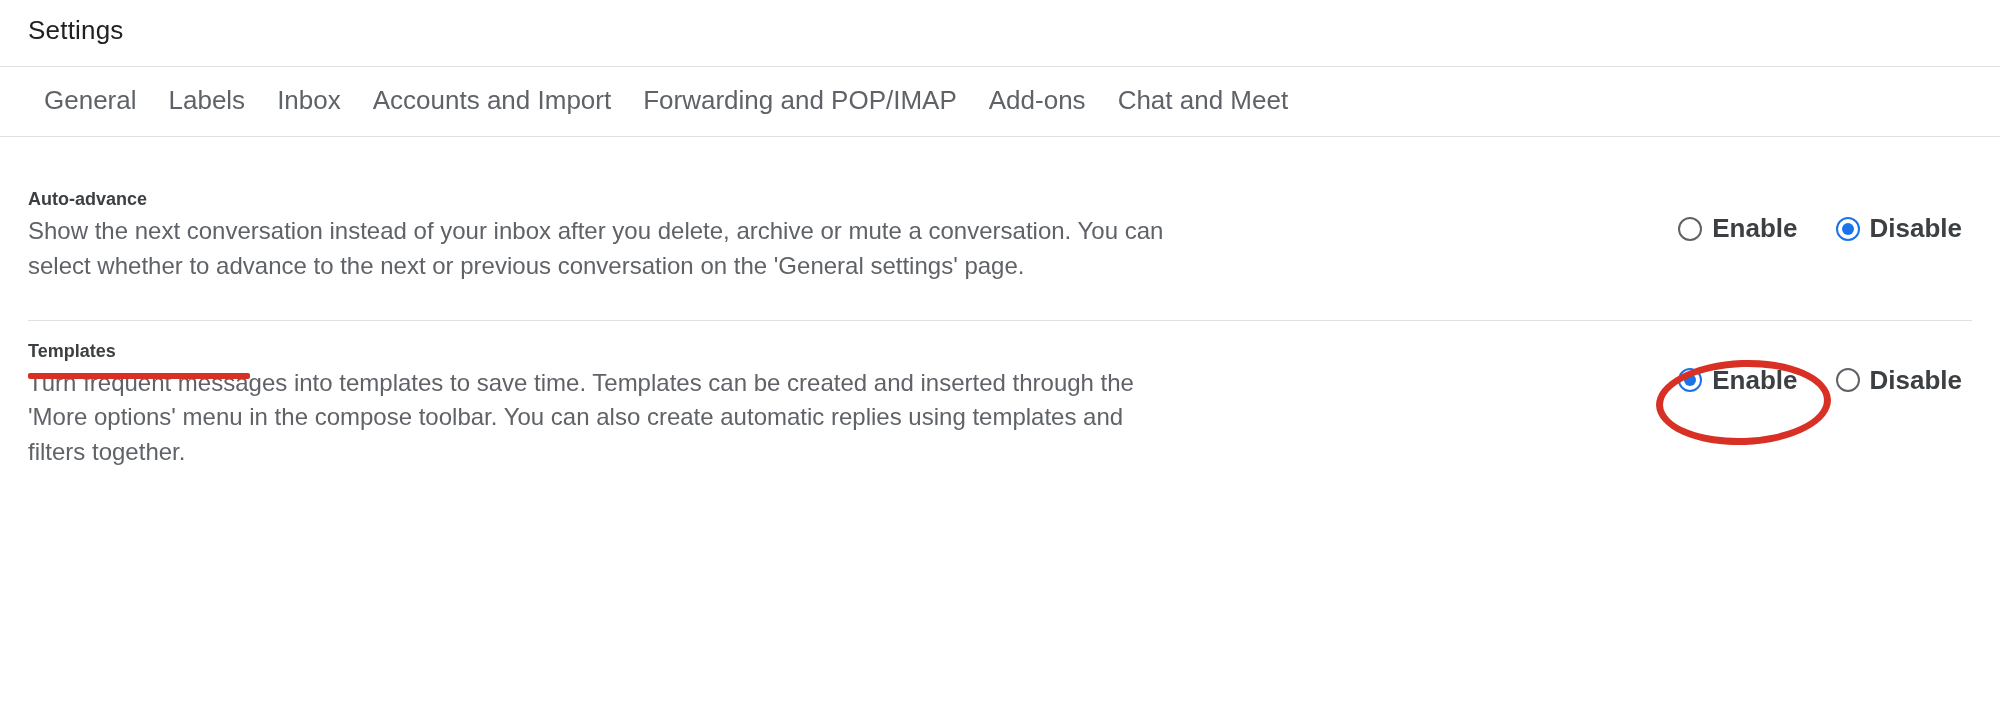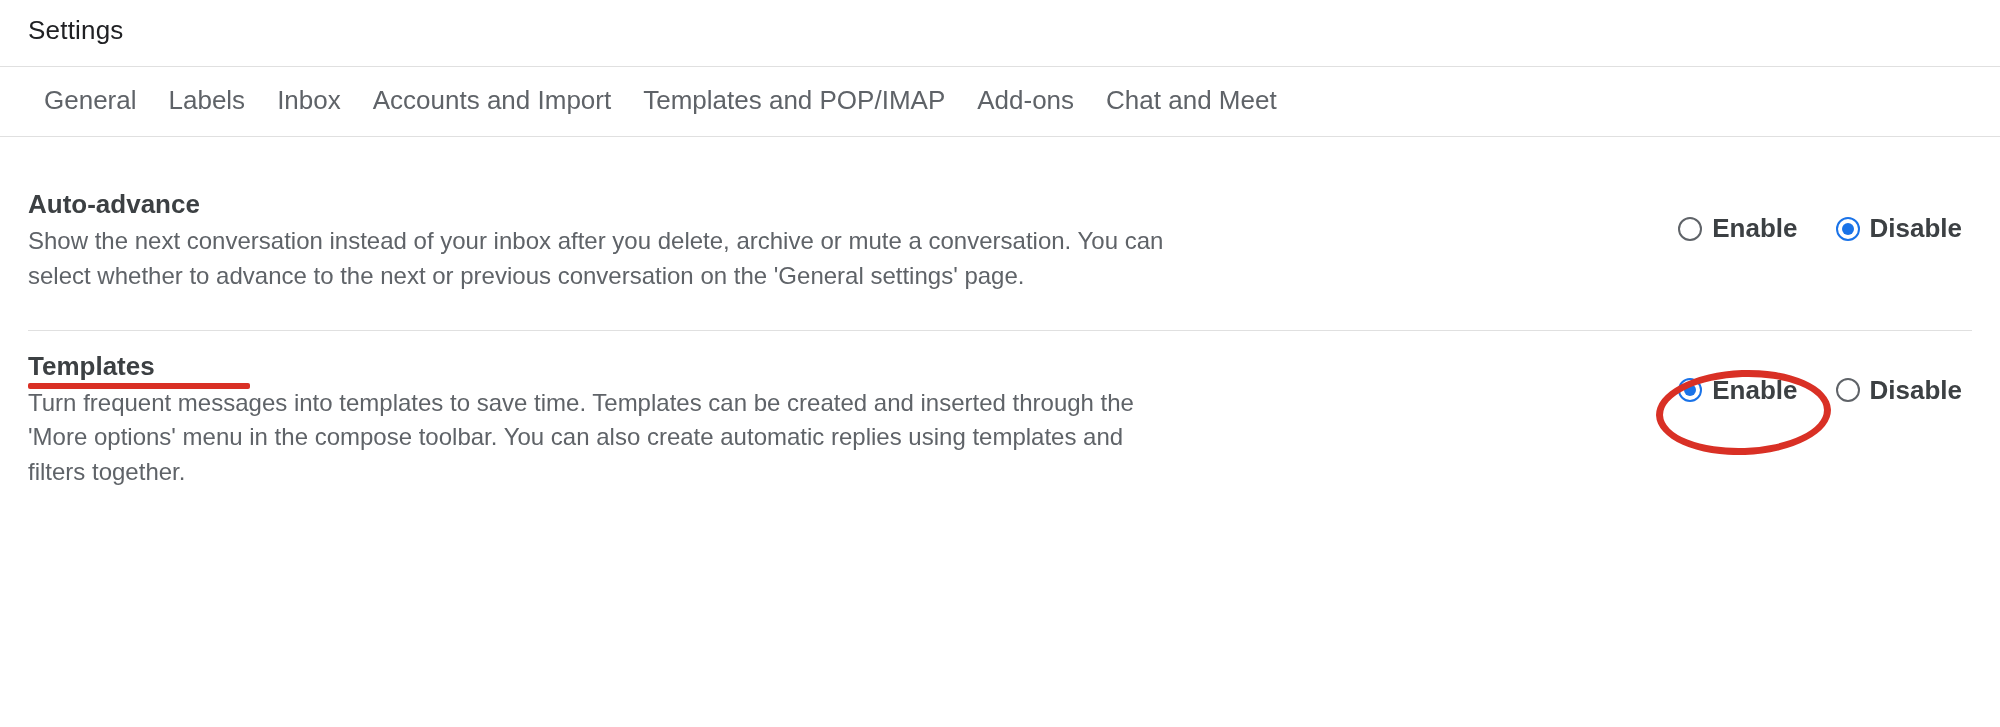--- a/index.html
+++ b/index.html
@@ -84,21 +84,21 @@
     }
     .setting-row:last-child {
       border-bottom: none;
       gap: 16px;
     }
     .setting-info {
       max-width: 1150px;
       position: relative;
     }
     .setting-title {
-      font-size: 26px;
+      font-size: 18px;
       font-weight: 700;
       color: #3c4043;
       margin-bottom: 4px;
       display: inline-block;
     }
     .setting-desc {
       font-size: 24px;
       color: #5f6368;
       line-height: 1.45;
     }
@@ -170,21 +170,21 @@
 </div>
 
 <hr class="divider">
 
 <div class="container">
   <div class="tabs">
     <span class="tab">General</span>
     <span class="tab">Labels</span>
     <span class="tab">Inbox</span>
     <span class="tab">Accounts and Import</span>
-    <span class="tab">Templates and POP/IMAP</span>
+    <span class="tab">Forwarding and POP/IMAP</span>
     <span class="tab">Add-ons</span>
     <span class="tab">Chat and Meet</span>
 
   </div>
 </div>
 
 <hr class="divider" style="margin-top:14px;">
 
 <div class="container">
   <div class="settings-section">

